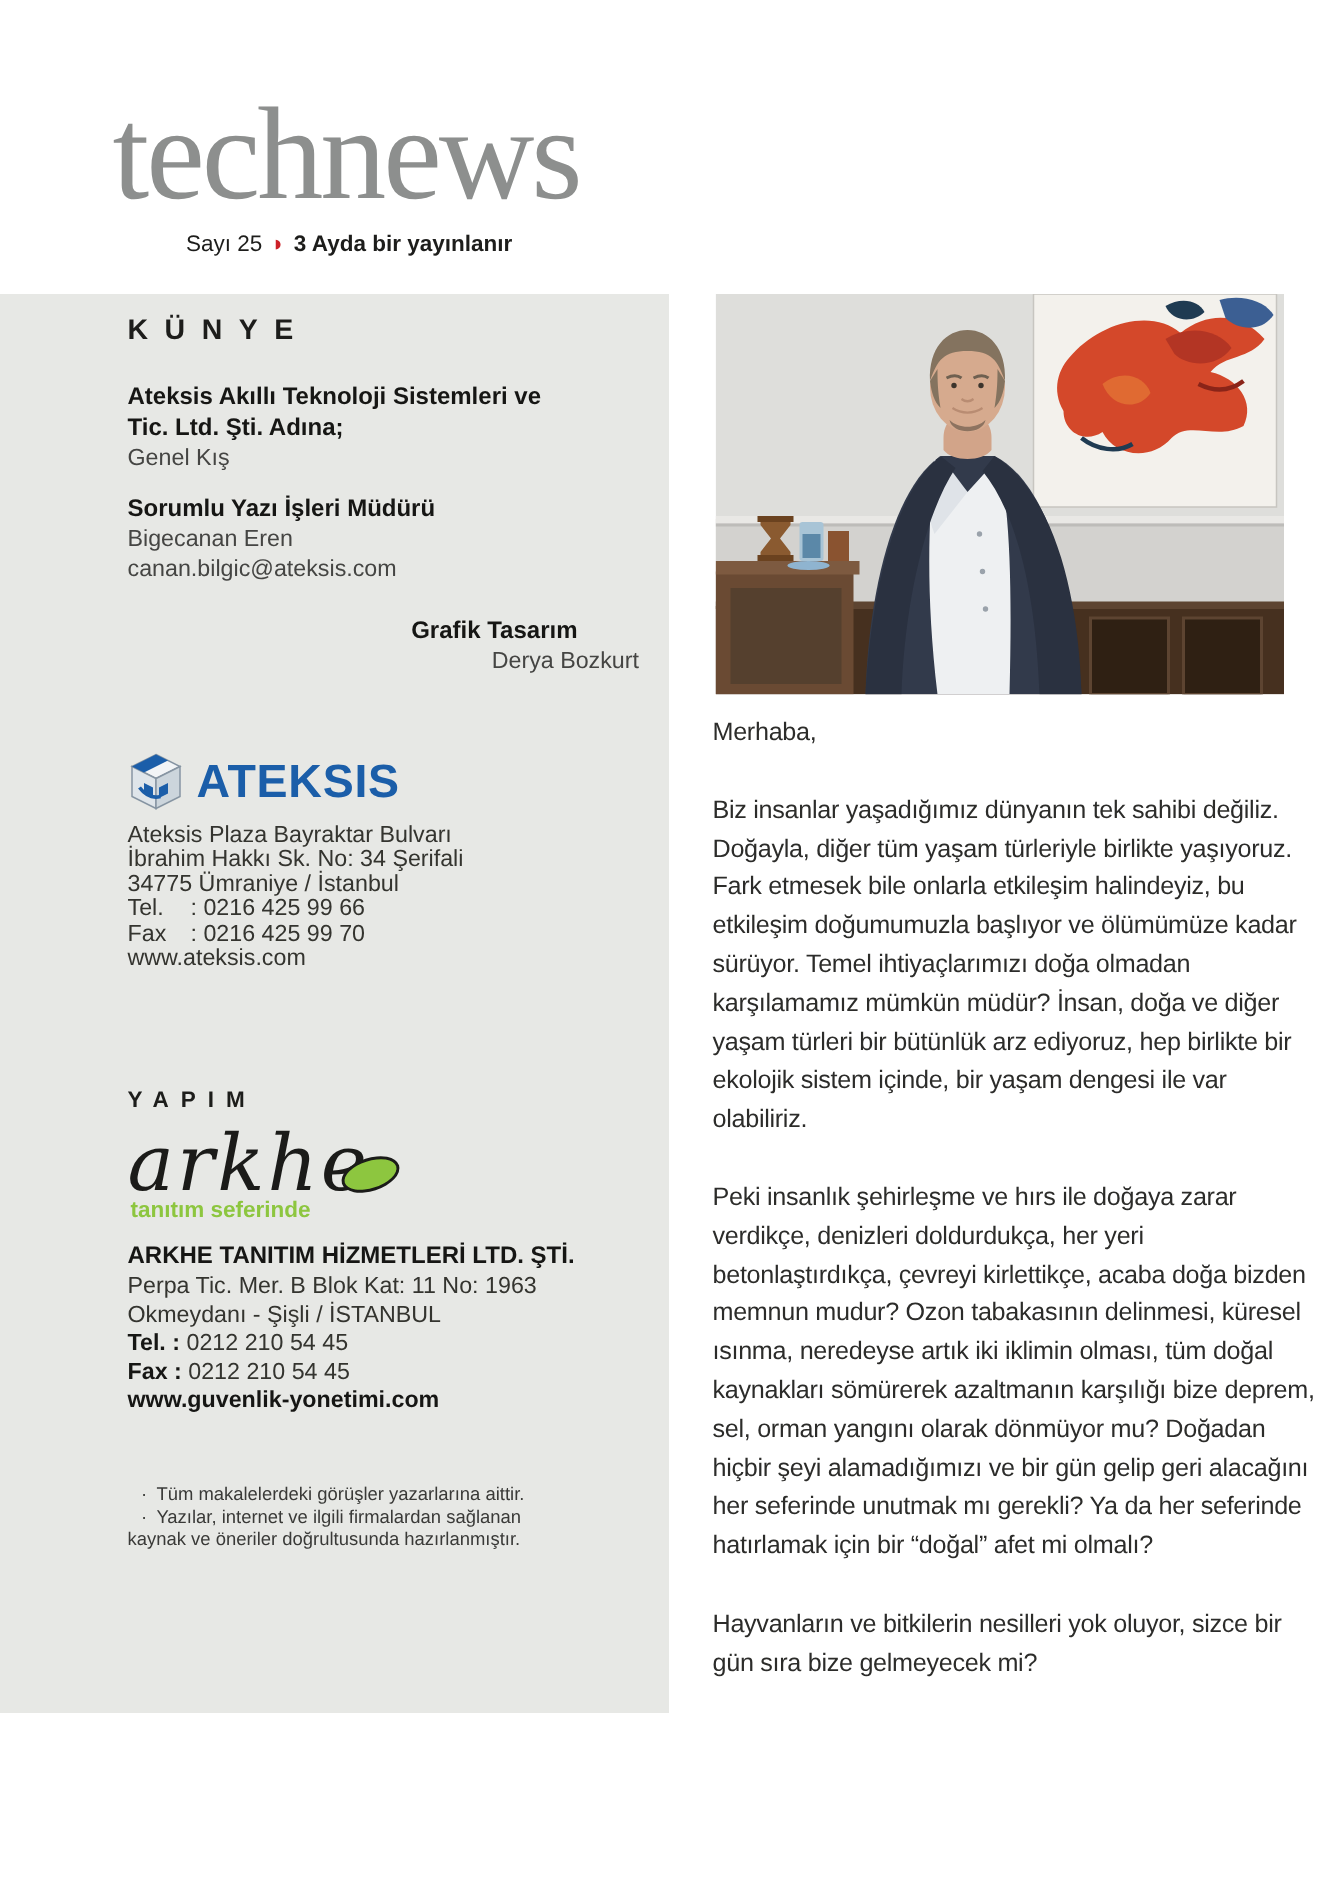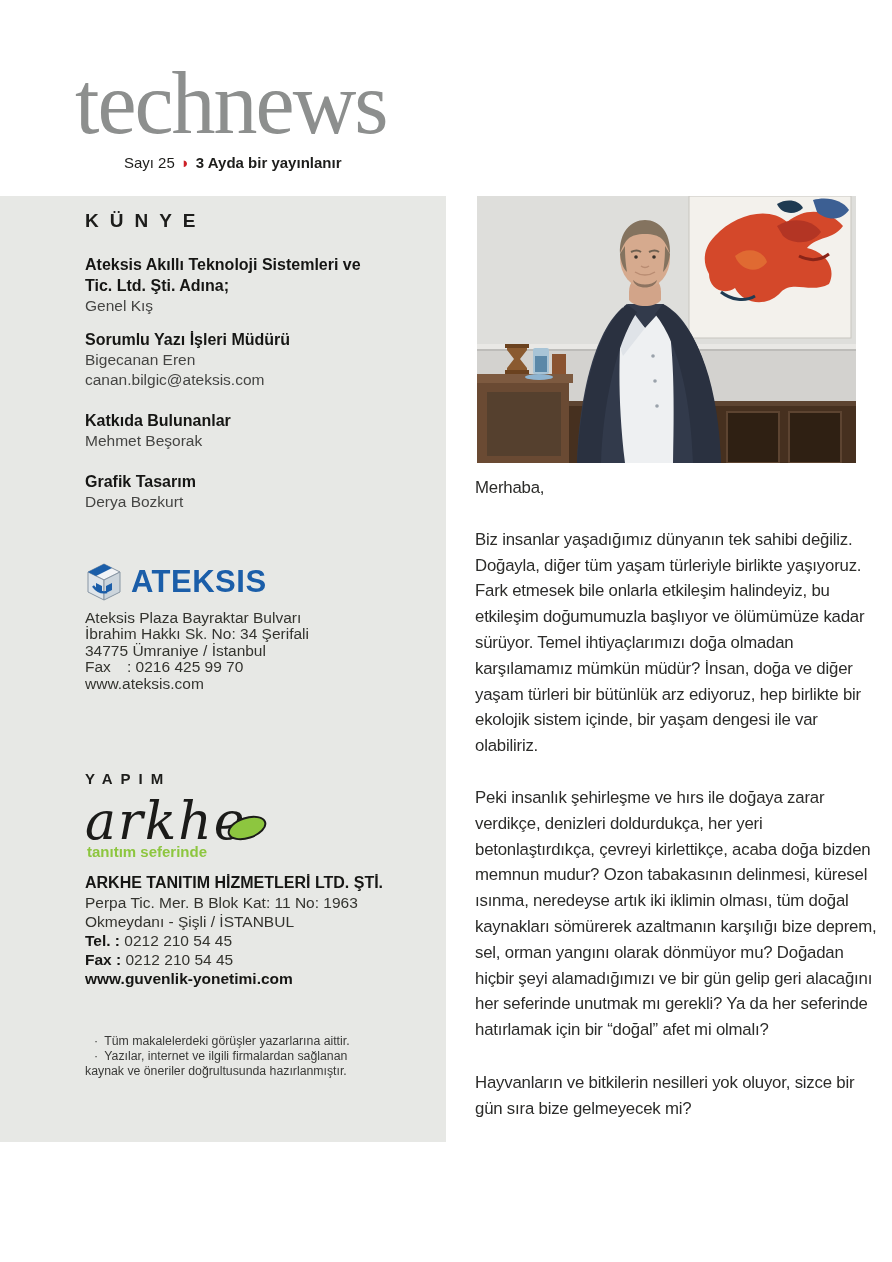--- a/index.html
+++ b/index.html
@@ -92,46 +92,46 @@
       <div class="k-title">Ateksis Akıllı Teknoloji Sistemleri ve Tic. Ltd. Şti. Adına;</div>
       <div class="k-line">Genel Kış</div>
     </div>
 
     <div class="k-section tight">
       <div class="k-title">Sorumlu Yazı İşleri Müdürü</div>
       <div class="k-line">Bigecanan Eren</div>
       <div class="k-line">canan.bilgic@ateksis.com</div>
     </div>
 
-    <div class="k-section" style="margin-top:20px;">
-      <div class="k-title">Katkıda Bulunanlar</div>
-      <div class="k-line">Mehmet Beşorak</div>
-    </div>
-
-    <div class="k-section" style="margin-top:20px;">
+
+    <div class="k-section" style="margin-top:20px;text-align:right;">
       <div class="k-title">Grafik Tasarım</div>
       <div class="k-line">Derya Bozkurt</div>
     </div>
 
     <div class="ateksis-logo">
       <svg width="38" height="40" viewBox="0 0 38 40">
         <polygon points="19,2 35,10 19,18 3,10" fill="#f2f4f6" stroke="#8795a3" stroke-width="1"></polygon>
         <polygon points="3,10 19,18 19,38 3,30" fill="#dfe5ea" stroke="#8795a3" stroke-width="1"></polygon>
         <polygon points="35,10 19,18 19,38 35,30" fill="#ccd5dc" stroke="#8795a3" stroke-width="1"></polygon>
         <polygon points="19,2 27,6 11,14 3,10" fill="#1b5ea9"></polygon>
         <polygon points="11,21 17,24 17,31 11,28" fill="#1b5ea9"></polygon>
         <polygon points="21,24 27,21 27,28 21,31" fill="#1b5ea9"></polygon>
         <path d="M8,24 q6,8 14,6" fill="none" stroke="#1b5ea9" stroke-width="2.4"></path>
       </svg>
       <span class="ateksis-word">ATEKSIS</span>
     </div>
     <div class="addr">
       <div class="addr-line">Ateksis Plaza Bayraktar Bulvarı</div>
       <div class="addr-line">İbrahim Hakkı Sk. No: 34 Şerifali</div>
       <div class="addr-line">34775 Ümraniye / İstanbul</div>
+      <div class="tf-row">
+        <span class="tf-label">Tel.</span>
+        <span>: 0216 425 99 66</span>
+      </div>
       <div class="tf-row">
         <span class="tf-label">Fax</span>
         <span>: 0216 425 99 70</span>
       </div>
       <div class="addr-line">www.ateksis.com</div>
     </div>
 
     <h3 class="yapim-heading">YAPIM</h3>
     <div class="arkhe-logo">
       <span class="arkhe-word"><span>arkh</span>e</span>

